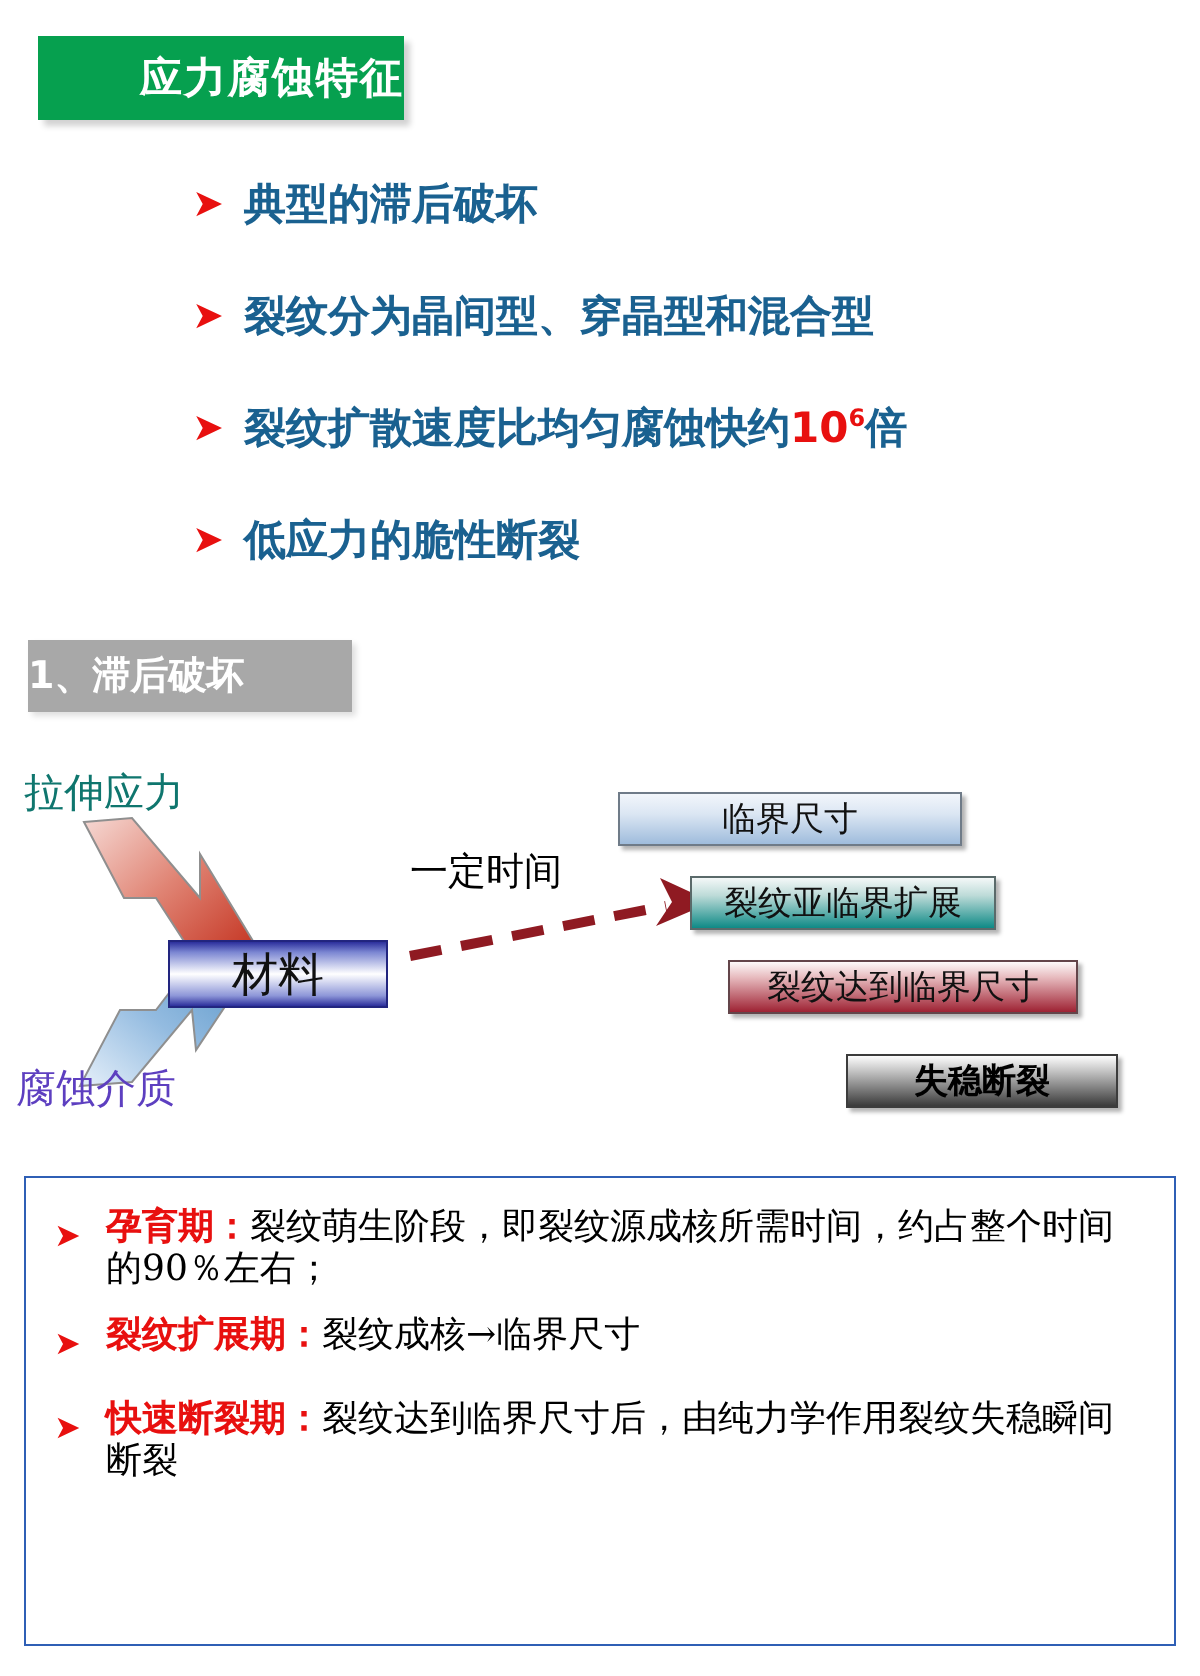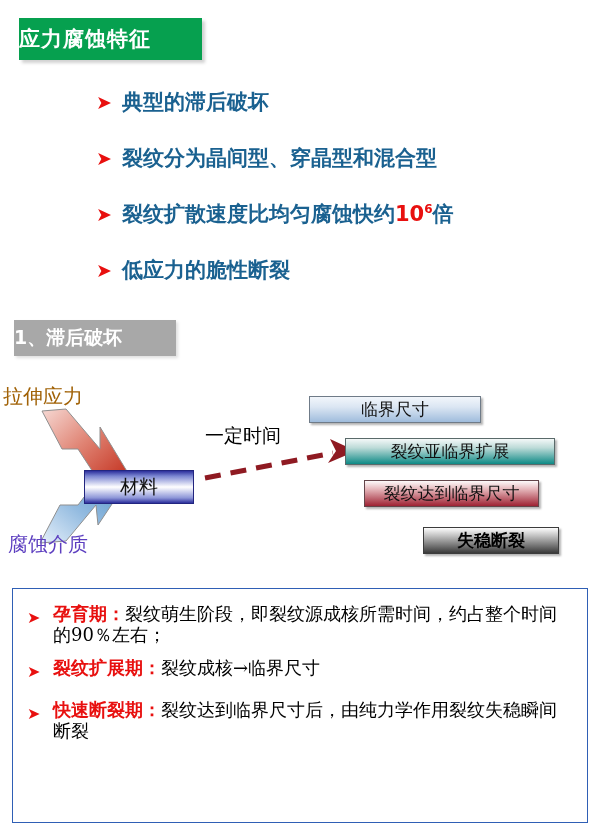--- a/index.html
+++ b/index.html
@@ -19,21 +19,21 @@
   .title-banner {
     position: absolute;
     left: 19px;
     top: 18px;
     width: 183px;
     height: 42px;
     background: #06a04f;
     box-shadow: 3px 3px 3px rgba(0,0,0,0.18);
     display: flex;
     align-items: center;
-    justify-content: flex-start;
+    justify-content: flex-end;
   }
   .title-banner .txt {
     color: #ffffff;
     font-size: 21px;
     font-weight: bold;
     letter-spacing: 1px;
     font-family: "DejaVu Sans", "Liberation Sans", sans-serif;
   }
 
   
@@ -106,23 +106,23 @@
     left: 0;
     top: 0;
   }
   .dlabel {
     position: absolute;
     font-size: 20px;
     font-family: "DejaVu Sans", "Liberation Sans", sans-serif;
     white-space: nowrap;
   }
   .lbl-tensile {
-    left: 3px;
+    left: 12px;
     top: 8px;
-    color: #a16207;
+    color: #0f766e;
   }
   .lbl-medium {
     left: 8px;
     top: 156px;
     color: #5d3fc0;
   }
   .lbl-time {
     left: 205px;
     top: 48px;
     color: #000000;
@@ -137,21 +137,21 @@
     width: 110px;
     height: 34px;
     background: linear-gradient(to bottom, #2c2f9c 0%, #7b86d2 16%, #ffffff 50%, #8d96d8 84%, #2c2f9c 100%);
     border: 1px solid #22257f;
     display: flex;
     align-items: center;
     justify-content: center;
     box-sizing: border-box;
   }
   .mat-box .txt {
-    font-size: 19px;
+    font-size: 23px;
     color: #111111;
     font-family: Liberation Sans, sans-serif;
     text-align: center;
   }
 
   
   .stage {
     position: absolute;
     display: flex;
     align-items: center;
@@ -169,21 +169,21 @@
     left: 309px;
     top: 21px;
     width: 172px;
     background: linear-gradient(to bottom, #f2f6fb 0%, #dbe6f3 40%, #9fbcdc 100%);
     border: 1px solid #6f7b88;
   }
   .stage-1 .txt { color: #111111; }
   .stage-2 {
     left: 345px;
     top: 63px;
-    width: 210px;
+    width: 153px;
     background: linear-gradient(to bottom, #f4f8f8 0%, #bddbd8 35%, #0e8a86 100%);
     border: 1px solid #5a6a6a;
   }
   .stage-2 .txt { color: #111111; }
   .stage-3 {
     left: 364px;
     top: 105px;
     width: 175px;
     background: linear-gradient(to bottom, #fdfafa 0%, #e6b8bc 32%, #9e2233 100%);
     border: 1px solid #63454a;

